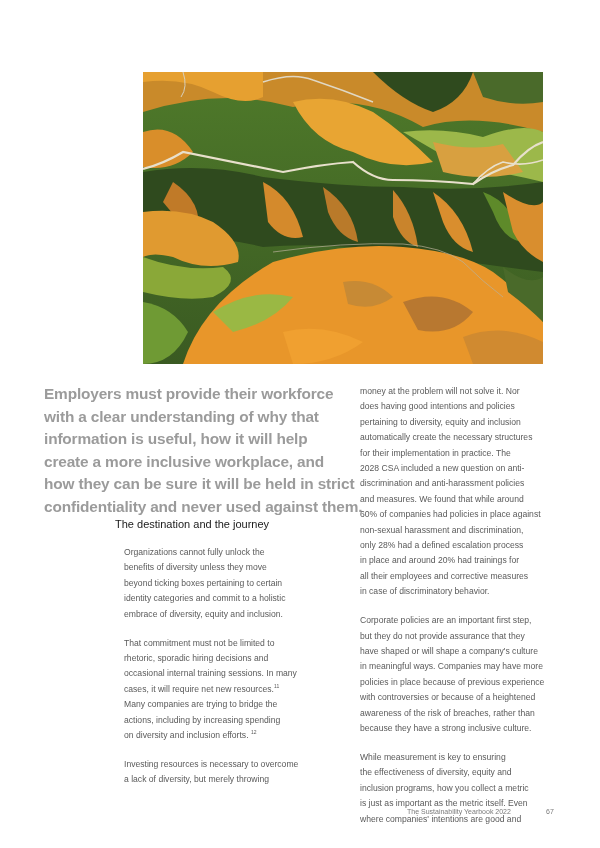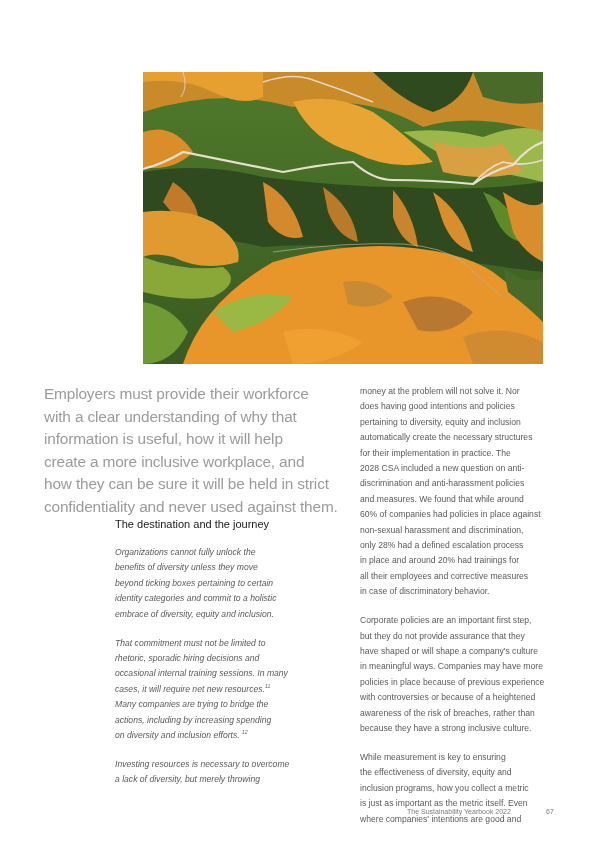--- a/index.html
+++ b/index.html
@@ -27,40 +27,41 @@
 
     .pull-quote {
       position: absolute;
       left: 44px;
       top: 383px;
       width: 300px;
       font-size: 15.4px;
       line-height: 22.6px;
       color: #9b9b9b;
       letter-spacing: -0.15px;
+      font-weight: bold;
     }
     .pull-quote span { display: block; white-space: nowrap; }
 
     .section-heading {
       position: absolute;
       left: 115px;
       top: 518px;
       font-size: 11px;
       font-weight: normal;
       color: #1a1a1a;
       white-space: nowrap;
     }
 
     .col {
       position: absolute;
       font-size: 8.6px;
       line-height: 15.4px;
       color: #5a5a5a;
     }
-    .col-left { left: 115px; top: 545px; width: 220px; font-style: italic; }
+    .col-left { left: 124px; top: 545px; width: 220px; }
     .col-right { left: 360px; top: 384px; width: 210px; }
     .col p { margin: 0 0 13.5px 0; }
     .col .line { display: block; white-space: nowrap; }
     .col sup { font-size: 5px; vertical-align: 4px; line-height: 0; }
 
     .footer-title {
       position: absolute;
       left: 407px;
       top: 808px;
       font-size: 7px;

